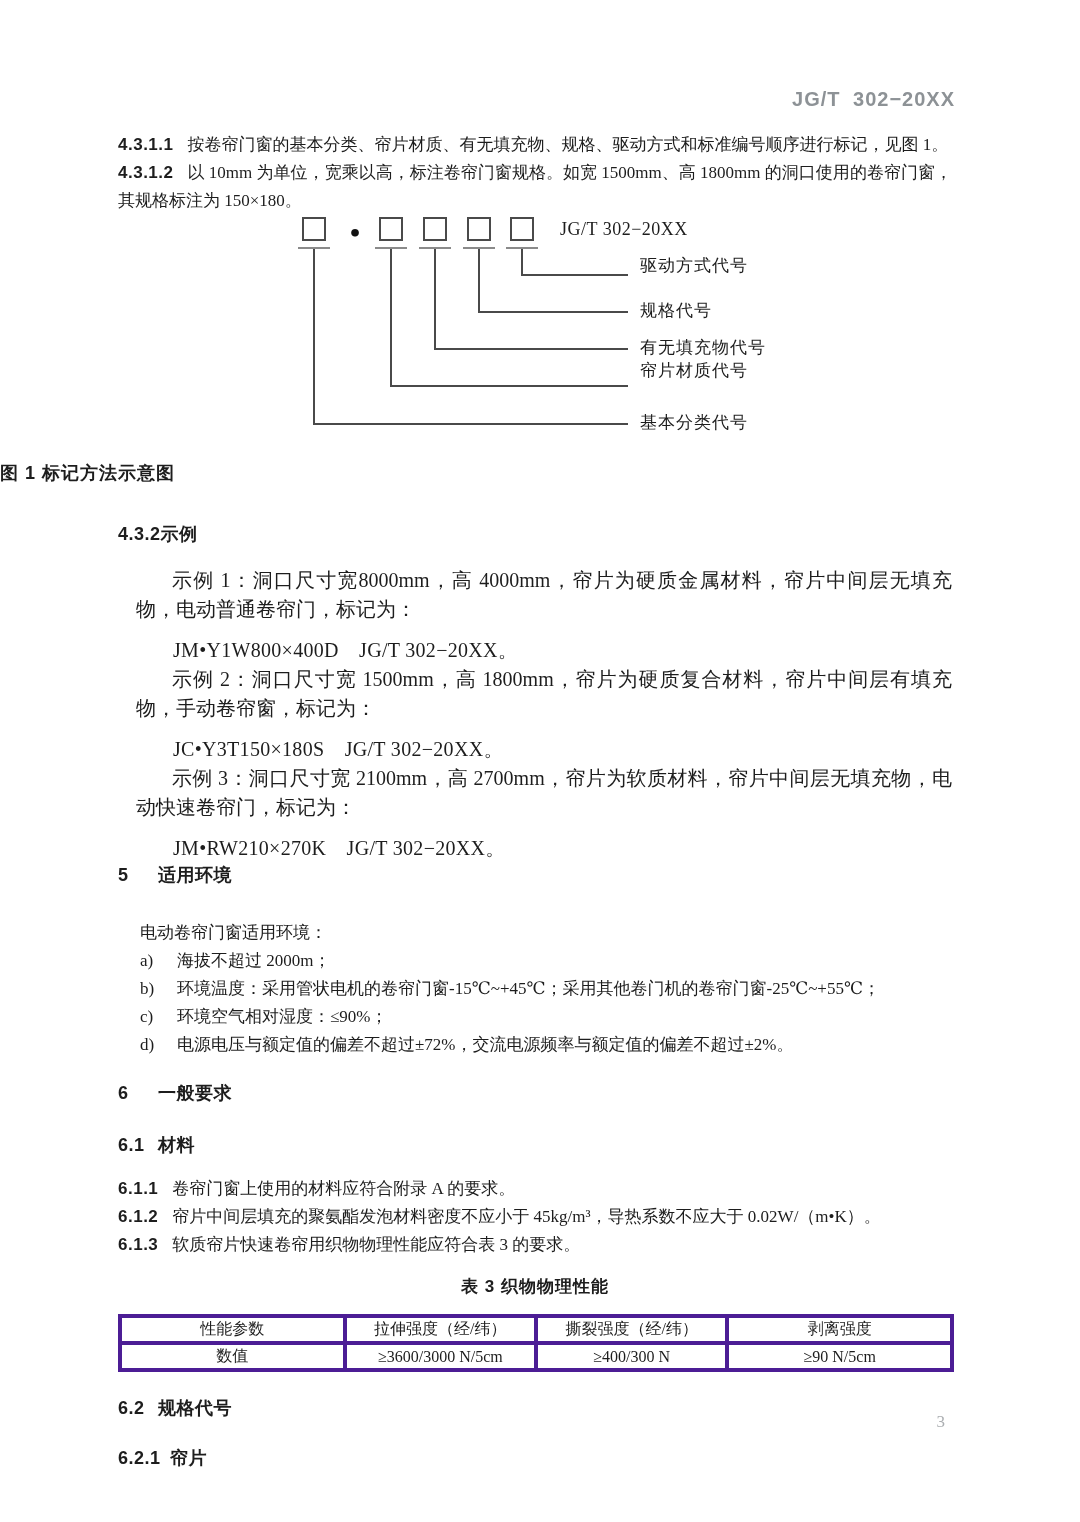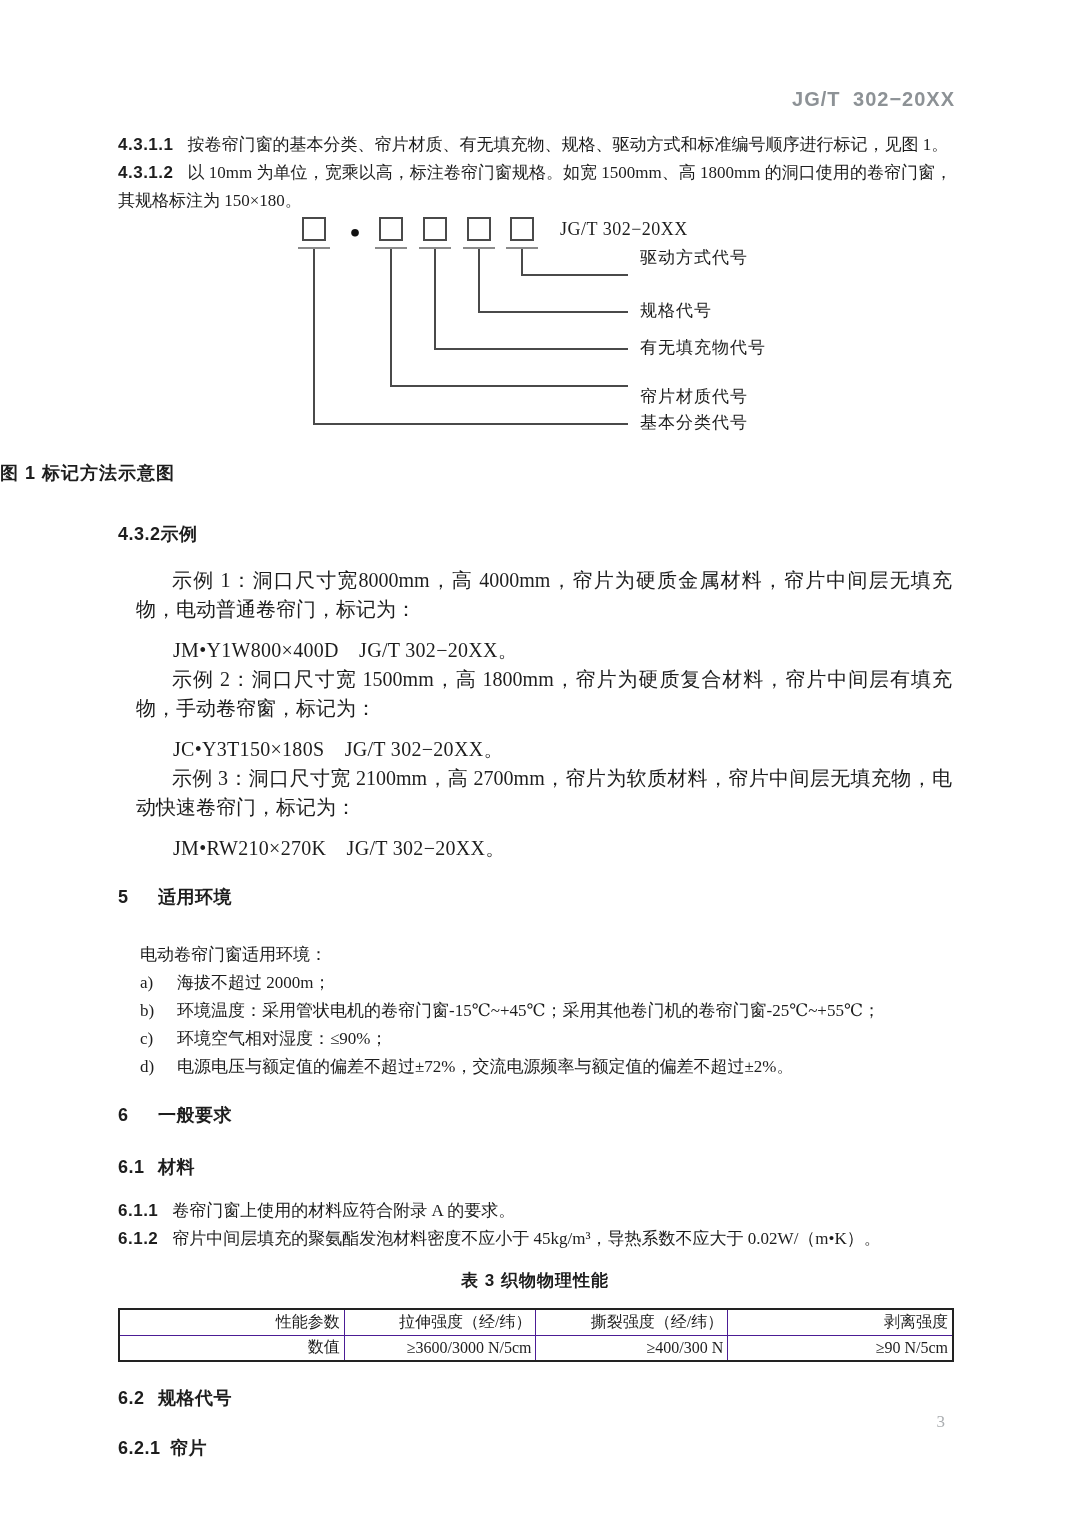--- a/index.html
+++ b/index.html
@@ -58,21 +58,21 @@
     font-weight: bold; font-size: 18px; letter-spacing: 1px;
   }
 
   
   .sec-heading {
     font-family: "Liberation Sans", "DejaVu Sans", sans-serif;
     font-weight: bold; font-size: 18px; letter-spacing: .5px;
   }
   .sec-heading .sec-num { display: inline-block; min-width: 40px; }
   .h-432 { margin-top: 37px; }
-  .h-5 { margin-top: 22px; }
+  .h-5 { }
   .h-6 { margin-top: 22px; }
   .h-61 { margin-top: 28px; }
   .h-62 { margin-top: 24px; }
   .h-621 { margin-top: 26px; }
 
   
   .examples { margin-top: 20px; margin-left: 18px; font-size: 20px; line-height: 29px; }
   .example-text { text-indent: 36px; text-align: justify; }
   .example-code { margin-left: 37px; letter-spacing: .3px; margin-top: 12px; }
 
@@ -90,21 +90,21 @@
     margin-top: 16px; text-align: center;
     font-family: "Liberation Sans", "DejaVu Sans", sans-serif;
     font-weight: bold; font-size: 17px; letter-spacing: 1px;
   }
   table.props {
     margin-top: 16px; margin-left: 118px;
     width: 836px; border-collapse: collapse;
     font-size: 16px;
   }
   table.props td {
-    border: 1px solid #4c1d95; text-align: right;
+    border: 4px solid #4c1d95; text-align: center;
     height: 26px; padding: 1px 4px;
   }
   table.props { border: 2px solid #222; }
   .col-1 { width: 27%; } .col-2 { width: 23%; } .col-3 { width: 23%; } .col-4 { width: 27%; }
 
   .page-number {
     position: absolute; right: 135px; bottom: 90px;
     font-size: 17px; color: #abaeb1;
   }
 </style>
@@ -139,24 +139,24 @@
   <div class="fig-vline" style="left:434px;height:99px"></div>
   <div class="fig-vline" style="left:478px;height:62px"></div>
   <div class="fig-vline" style="left:521px;height:25px"></div>
 
   <div class="fig-hline" style="left:521px;top:59px;width:107px"></div>
   <div class="fig-hline" style="left:478px;top:96px;width:150px"></div>
   <div class="fig-hline" style="left:434px;top:133px;width:194px"></div>
   <div class="fig-hline" style="left:390px;top:170px;width:238px"></div>
   <div class="fig-hline" style="left:313px;top:208px;width:315px"></div>
 
-  <span class="fig-label" style="top:31px">驱动方式代号</span>
+  <span class="fig-label" style="top:39px">驱动方式代号</span>
   <span class="fig-label" style="top:84px">规格代号</span>
   <span class="fig-label" style="top:121px">有无填充物代号</span>
-  <span class="fig-label" style="top:170px">帘片材质代号</span>
+  <span class="fig-label" style="top:144px">帘片材质代号</span>
   <span class="fig-label" style="top:196px">基本分类代号</span>
 </div>
 
 <div class="fig-caption">图 1 标记方法示意图</div>
 
 <div class="content">
 
   <h3 class="sec-heading h-432"><span class="sec-num">4.3.2</span><span>示例</span></h3>
 
   <div class="examples">
@@ -178,20 +178,21 @@
     <p class="env-item"><span class="li-label">d)</span><span>电源电压与额定值的偏差不超过±72%，交流电源频率与额定值的偏差不超过±2%。</span></p>
   </div>
 
   <h3 class="sec-heading h-6"><span class="sec-num">6</span><span>一般要求</span></h3>
 
   <h3 class="sec-heading h-61"><span class="sec-num">6.1</span><span>材料</span></h3>
 
   <div class="clauses-61">
     <p class="clause"><span class="num">6.1.1</span><span>卷帘门窗上使用的材料应符合附录 A 的要求。</span></p>
     <p class="clause"><span class="num">6.1.2</span><span>帘片中间层填充的聚氨酯发泡材料密度不应小于 45kg/m³，导热系数不应大于 0.02W/（m•K）。</span></p>
+    <p class="clause"><span class="num">6.1.3</span><span>软质帘片快速卷帘用织物物理性能应符合表 3 的要求。</span></p>
   </div>
 
   <div class="tbl-caption">表 3 织物物理性能</div>
 </div>
 
 <table class="props">
   <tbody>
     <tr>
       <td class="col-1">性能参数</td>
       <td class="col-2">拉伸强度（经/纬）</td>

